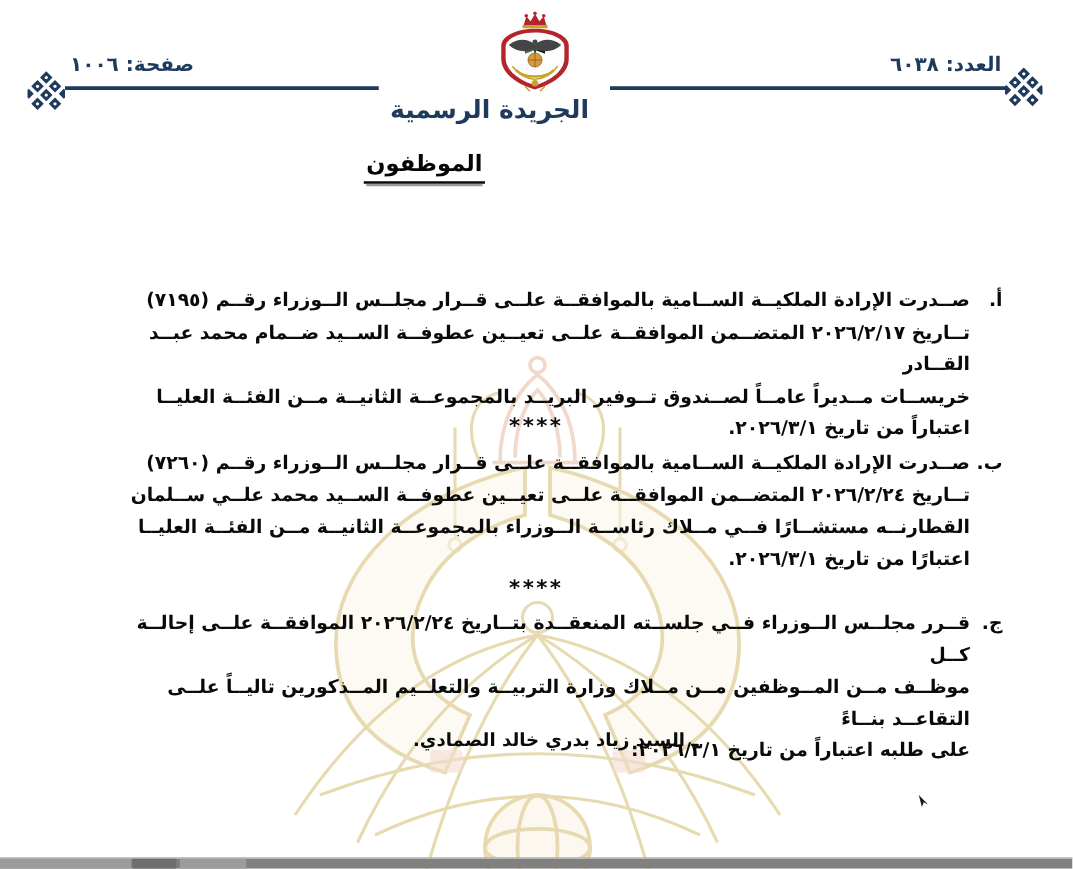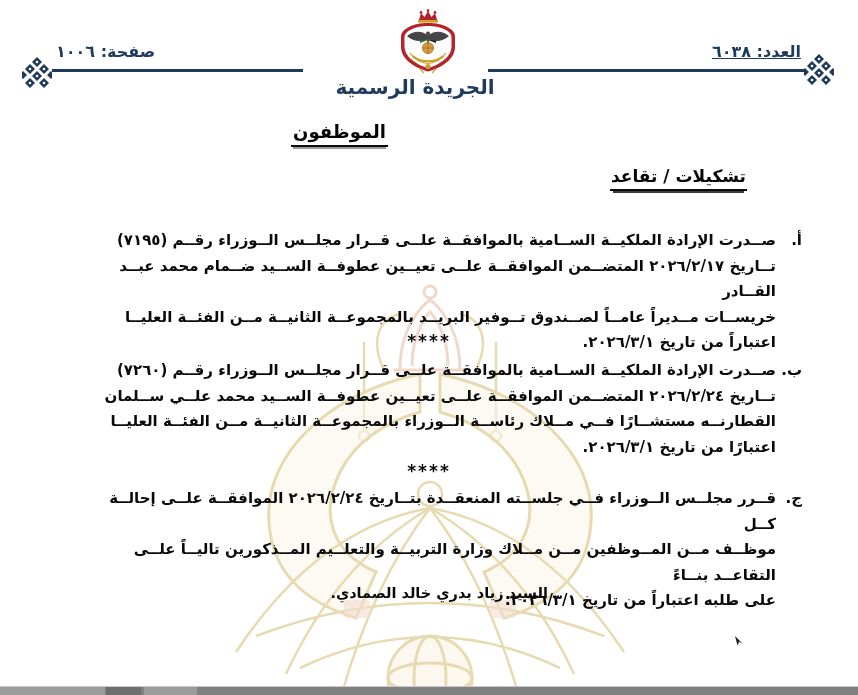--- a/index.html
+++ b/index.html
@@ -9,31 +9,31 @@
     font-family:"DejaVu Sans",sans-serif;
   }
   .page{position:absolute;inset:0;}
   
   .watermark{position:absolute;left:168px;top:270px;width:524px;height:460px;opacity:.95;pointer-events:none;}
   
   .hdr-label{
     position:absolute;top:42px;height:24px;
     color:#1e3a5c;font-weight:700;font-size:16px;direction:rtl;white-space:nowrap;
   }
-  .hdr-issue{right:57px;text-decoration:underline;}
+  .hdr-issue{right:57px;}
   .hdr-page{left:56px;text-align:center;}
   .rule{position:absolute;top:69px;height:3px;background:#1e3a5c;}
   .rule-left{left:52px;width:251px;}
   .rule-right{left:488px;width:318px;}
   .orn{position:absolute;width:30px;height:34px;}
   .orn-left{left:22px;top:56px;}
   .orn-right{left:804px;top:53px;}
   .emblem{position:absolute;left:390px;top:9px;width:76px;height:68px;}
   .gazette-title{
-    position:absolute;left:312px;top:75px;width:206px;text-align:center;
+    position:absolute;left:312px;top:75px;width:206px;text-align:left;
     color:#1e3a5c;font-weight:700;font-size:20px;direction:rtl;
   }
   
   .section-title{
     position:absolute;left:0;top:121px;width:679px;text-align:center;
   }
   .section-title span{
     display:inline-block;color:#050505;font-weight:700;font-size:18px;direction:rtl;
     border-bottom:2px solid #0a0a0a;padding:0 2px 3px 2px;
     box-shadow:0 4px 0 -2px #9a9a9a;
@@ -197,23 +197,20 @@
     <path d="M20,44 C24,50 30,53.5 38,54.5 M56,44 C52,50 46,53.5 38,54.5" stroke="#c9a227" stroke-width="1.2" fill="none"></path>
     <circle cx="38" cy="57.5" r="2.6" fill="#c9a227"></circle>
     <path d="M30,60 L34,64 M46,60 L42,64" stroke="#c9a227" stroke-width="1.2"></path>
   </svg>
 
   <div class="gazette-title">الجريدة الرسمية</div>
 
   <div class="section-title">
     <span>الموظفون</span>
   </div>
-  <div class="subsection-title">
-    <span>تشكيلات / تقاعد</span>
-  </div>
 
   <div class="para para-a">
     <div class="marker">أ.</div>
     <div class="lines">صــدرت الإرادة الملكيــة الســامية بالموافقــة علــى قــرار مجلــس الــوزراء رقــم (٧١٩٥)
 تــاريخ ٢٠٢٦/٢/١٧ المتضــمن الموافقــة علــى تعيــين عطوفــة الســيد ضــمام محمد عبــد القــادر
 خريســات مــديراً عامــاً لصــندوق تــوفير البريــد بالمجموعــة الثانيــة مــن الفئــة العليــا
 اعتباراً من تاريخ ٢٠٢٦/٣/١.</div>
   </div>
   <div class="sep sep1">****</div>
 

